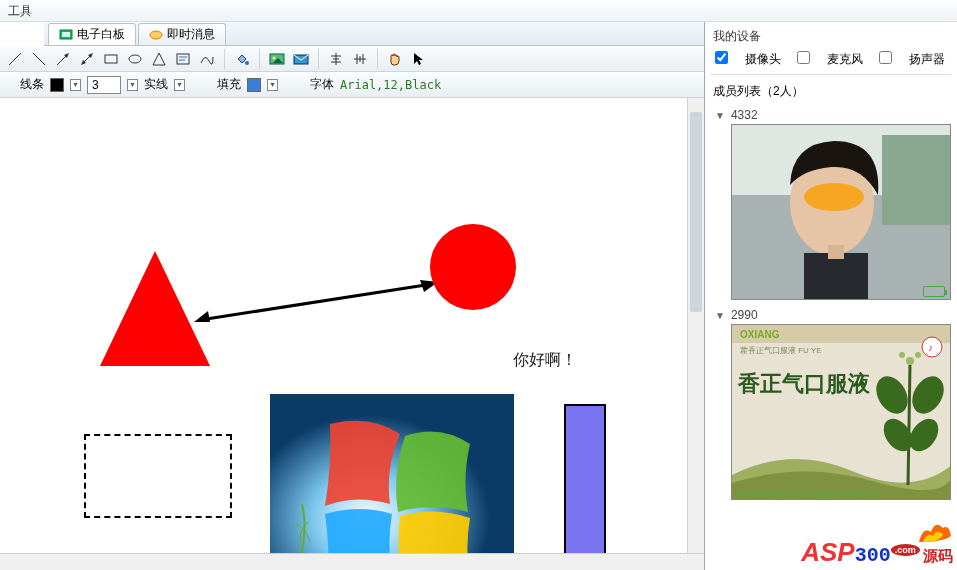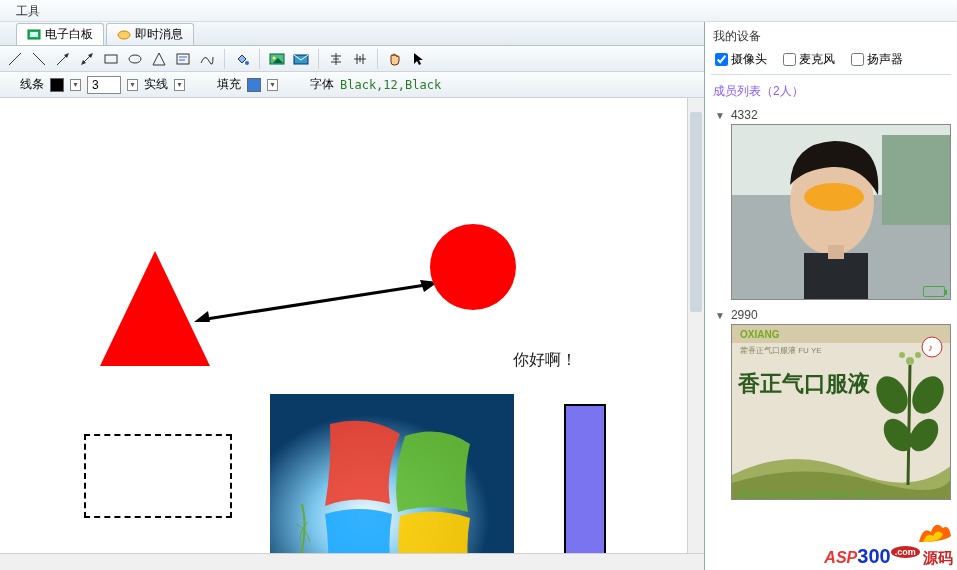--- a/index.html
+++ b/index.html
@@ -1,24 +1,24 @@
 <!DOCTYPE html>
 <html><head>
 <meta charset="utf-8">
 <style>
 * { box-sizing: border-box; margin: 0; padding: 0; }
 body { font-family: "Microsoft YaHei", sans-serif; font-size: 12px; background: #fff; width: 957px; height: 570px; overflow: hidden; position: relative; }
 
-.menubar { height: 22px; background: linear-gradient(#fdfefe,#eef3f6); border-bottom: 1px solid #d6dde2; padding-left: 16px; line-height: 22px; color: #333; }
+.menubar { height: 22px; background: linear-gradient(#fdfefe,#eef3f6); border-bottom: 1px solid #d6dde2; padding-left: 8px; line-height: 22px; color: #333; }
 .container { display: flex; height: calc(570px - 22px); }
 
 .left { width: 710px; border-right: 1px solid #93a8b8; display: flex; flex-direction: column; }
 .right { flex: 1; display: flex; flex-direction: column; padding: 4px 6px; }
 
-.tabs { height: 24px; background: linear-gradient(#f4f8fb,#e3ebf1); border-bottom: 1px solid #b6c4cf; display: flex; align-items: flex-end; padding-left: 16px; }
+.tabs { height: 24px; background: linear-gradient(#f4f8fb,#e3ebf1); border-bottom: 1px solid #b6c4cf; display: flex; align-items: flex-end; padding-left: 4px; margin-left: 44px; }
 .tab { height: 22px; padding: 0 10px; display: flex; align-items: center; gap: 4px; border: 1px solid #b6c4cf; border-bottom: none; border-radius: 3px 3px 0 0; margin-right: 2px; background: linear-gradient(#fefefe,#e9eff4); cursor: pointer; }
 .tab.active { background: #fff; }
 .tab-ico { width: 14px; height: 12px; }
 
 .toolbar { height: 26px; background: linear-gradient(#fbfdfe,#e8eef3); border-bottom: 1px solid #c9d4dc; display: flex; align-items: center; padding: 0 4px; gap: 2px; }
 .tool { width: 22px; height: 22px; display: flex; align-items: center; justify-content: center; cursor: pointer; border-radius: 2px; }
 .sep { width: 1px; height: 20px; background: #c9d4dc; margin: 0 4px; }
 
 .toolbar2 { height: 26px; background: linear-gradient(#fbfdfe,#e8eef3); border-bottom: 1px solid #c9d4dc; display: flex; align-items: center; padding: 0 20px; gap: 6px; font-size: 12px; }
 .swatch { width: 14px; height: 14px; border: 1px solid #666; display: inline-block; }
@@ -37,34 +37,34 @@
 .circle { position: absolute; left: 430px; top: 126px; width: 86px; height: 86px; border-radius: 50%; background: #f00; }
 .arrowline { position: absolute; left: 194px; top: 180px; width: 244px; height: 48px; }
 .text-hello { position: absolute; left: 513px; top: 252px; font-size: 16px; color: #222; }
 .dashbox { position: absolute; left: 84px; top: 336px; width: 148px; height: 84px; border: 2px dashed #000; }
 .win-img { position: absolute; left: 270px; top: 296px; width: 244px; height: 208px; }
 .purplerect { position: absolute; left: 564px; top: 306px; width: 42px; height: 160px; background: #7a74f0; border: 2px solid #000; }
 
 
 .panel-title { font-size: 12px; color: #333; padding: 2px 0 4px 2px; }
 .devrow { display: flex; gap: 16px; padding: 2px 4px 6px 4px; border-bottom: 1px solid #d4dde4; }
-.chk { display: flex; align-items: center; gap: 3px; cursor: pointer; }
+.chk { display: flex; gap: 17px; cursor: pointer; }
 .chk input { width: 13px; height: 13px; }
-.members-title { padding: 8px 2px 4px 2px; color: #8b5cf6; }
+.members-title { padding: 8px 2px 4px 2px; color: #000000; }
 .member { padding: 2px 0 4px 0; }
 .mhead { display: flex; align-items: center; gap: 6px; padding: 2px 4px; cursor: pointer; color: #444; }
 .mtri { font-size: 10px; color: #666; }
 .mvideo { width: 220px; height: 176px; border: 1px solid #888; margin-left: 20px; position: relative; overflow: hidden; }
 .battery { position: absolute; right: 6px; top: -18px; width: 22px; height: 11px; border: 1px solid #4a4; border-radius: 2px; }
 .battery::after { content:""; position:absolute; right:-3px; top:3px; width:2px; height:5px; background:#4a4; }
 .battery .fill { width: 14px; height: 100%; background: #5c5; }
 
 .watermark { position: absolute; right: 4px; bottom: 2px; font-weight: bold; }
-.wm-asp { color: #e33; font-style: italic; font-size: 16px; font-family: Arial Black, sans-serif; }
-.wm-300 { color: #13c; font-size: 20px; font-family: Liberation Sans, sans-serif; }
+.wm-asp { color: #e33; font-style: italic; font-size: 26px; font-family: Arial Black, sans-serif; }
+.wm-300 { color: #13c; font-size: 20px; font-family: Liberation Mono, monospace; }
 .wm-com { display:inline-block; background:#c22; color:#fff; border-radius:50%; font-size:9px; padding:1px 4px; position:relative; top:-8px; }
 .wm-cn { color:#c22; font-size:15px; }
 .flame { position:absolute; right:4px; bottom:26px; }
 </style>
 </head>
 <body>
 
 <div class="menubar">
   <span>工具</span>
 </div>
@@ -199,21 +199,21 @@
         </span>
       <span class="dd">▾</span>
       <span>实线</span>
       <span class="dd">▾</span>
       <span style="width:20px"></span>
       <span>填充</span>
       <span class="swatch" style="background:#3a7ed8"></span>
       <span class="dd">▾</span>
       <span style="width:20px"></span>
       <span>字体</span>
-      <span class="fontspec">Black,12,Black</span>
+      <span class="fontspec">Arial,12,Black</span>
     </div>
 
     <div class="canvas-wrap">
       <div class="canvas">
         <div class="triangle"></div>
         <svg class="arrowline">
           <line x1="6" y1="42" x2="238" y2="6" stroke="#000" stroke-width="3"></line>
           <polygon points="0,44 14,33 16,44" fill="#000"></polygon>
           <polygon points="244,4 226,2 230,14" fill="#000"></polygon>
         </svg>

